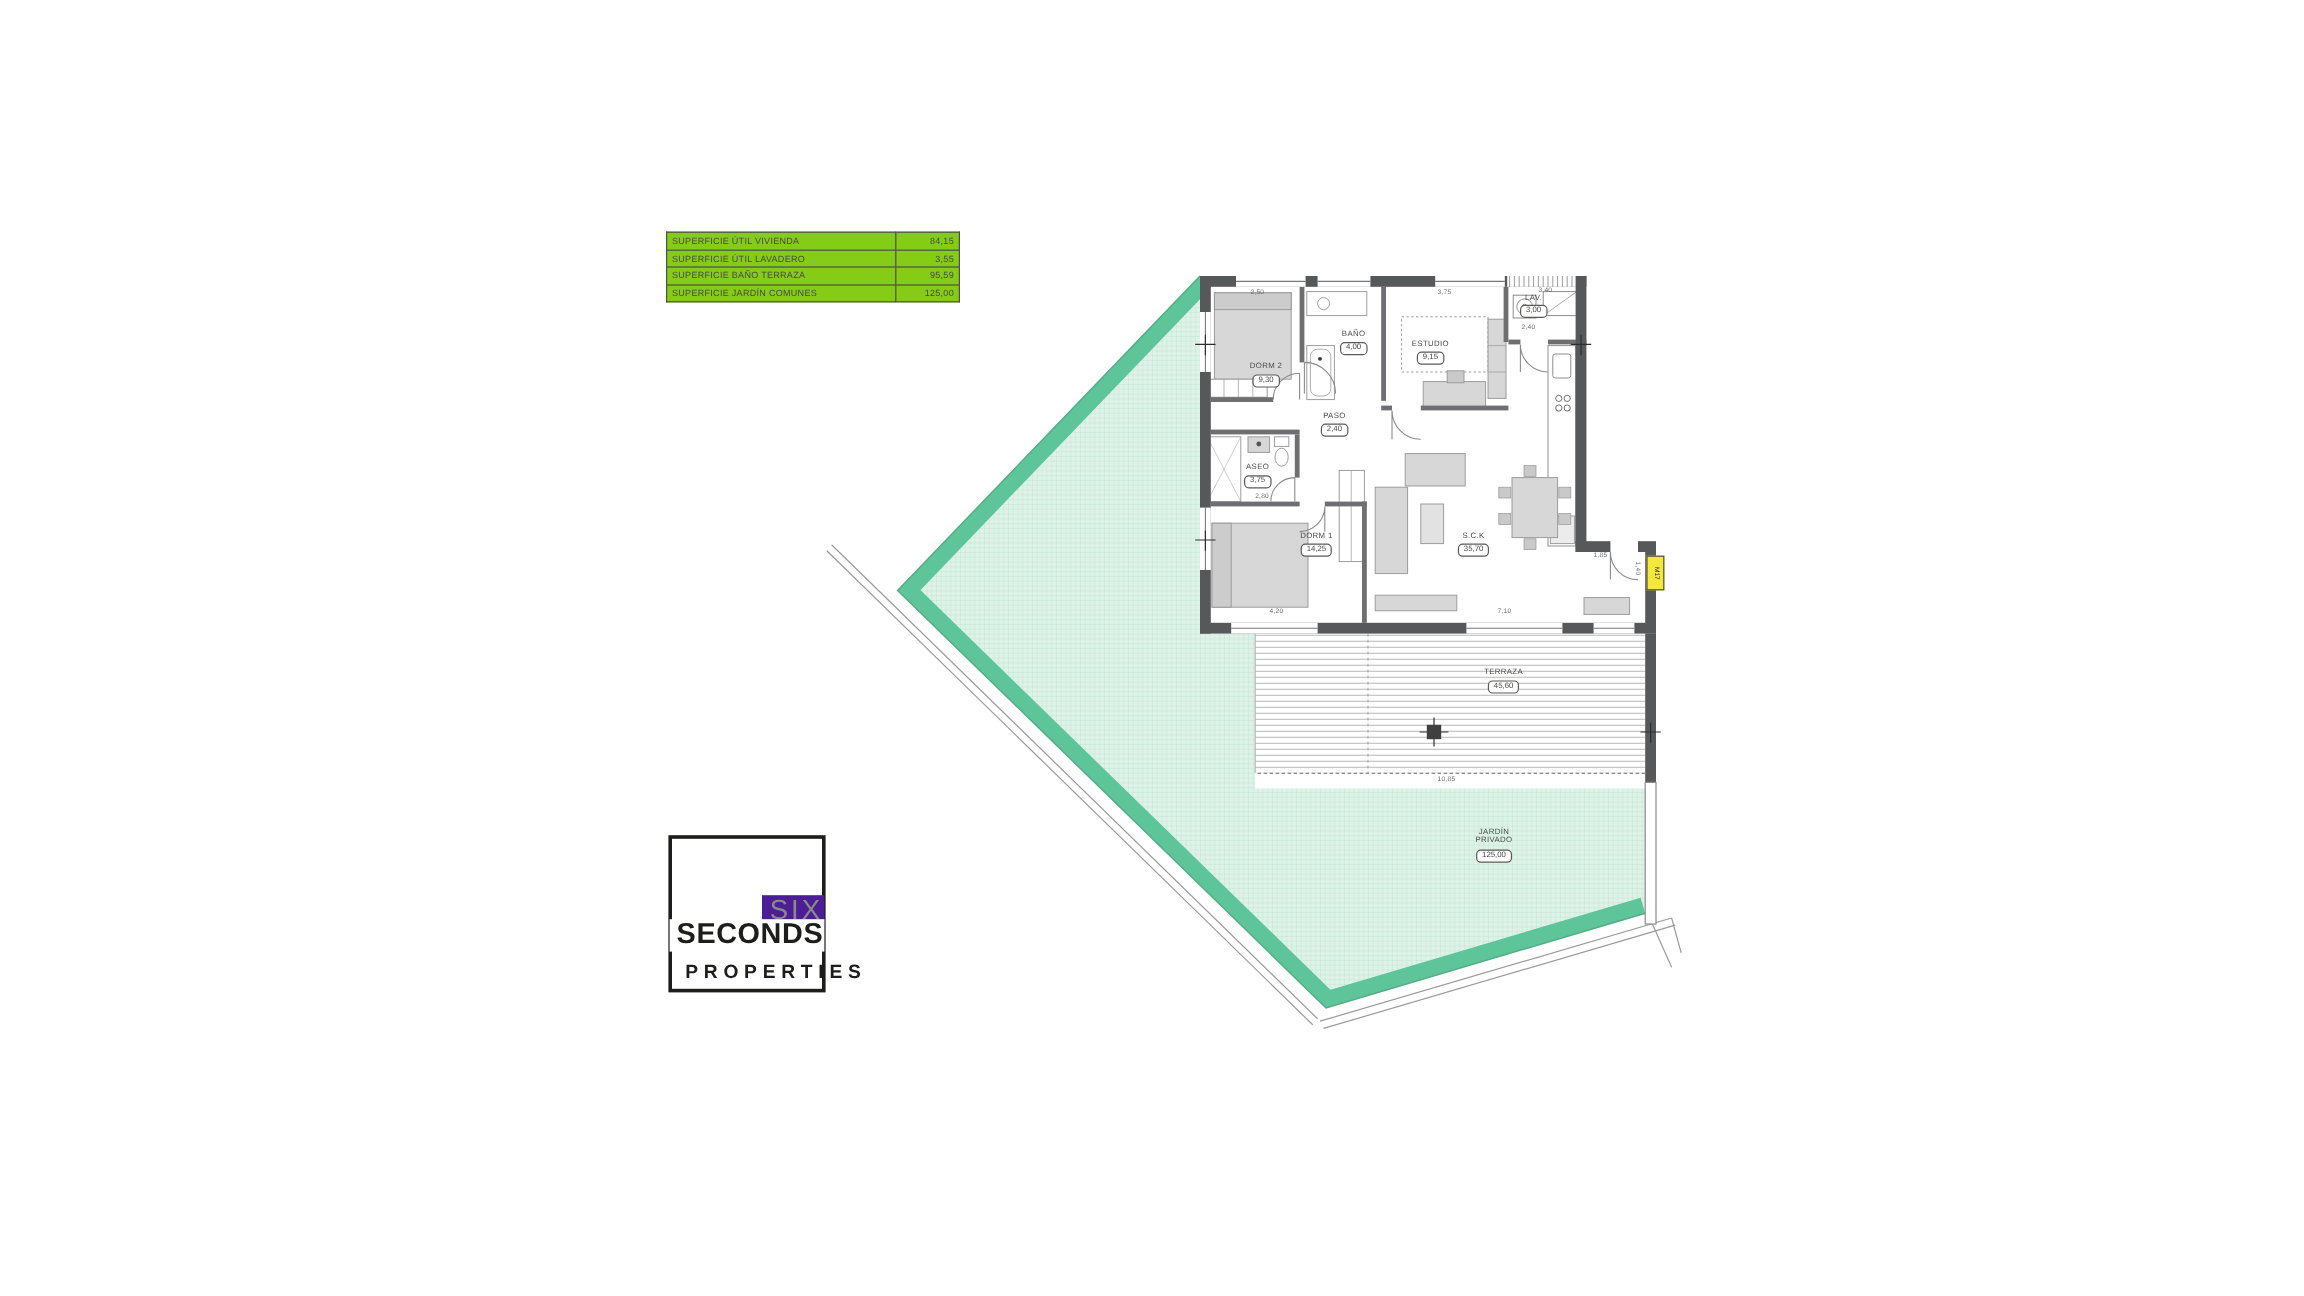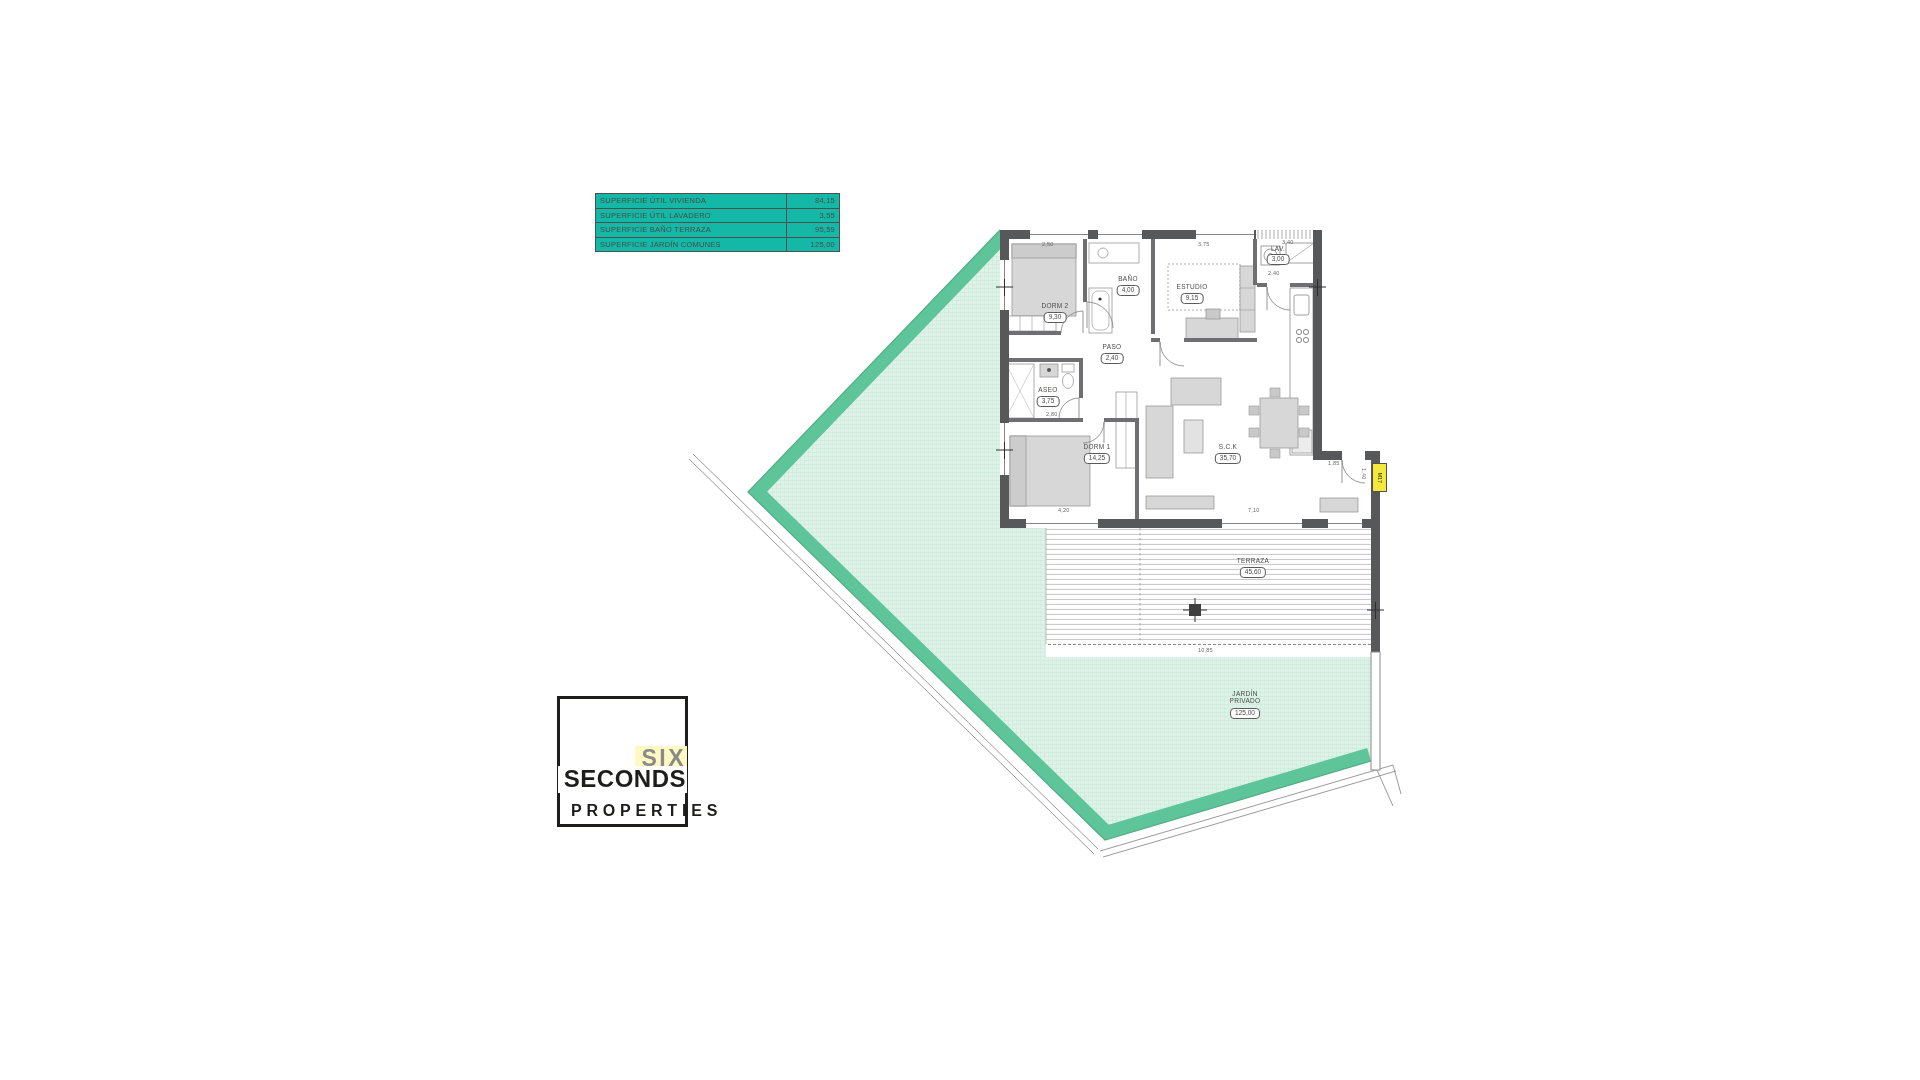--- a/index.html
+++ b/index.html
@@ -1,34 +1,34 @@
 <!DOCTYPE html>
 <html><head>
 <meta charset="utf-8">
 <style>
   html,body{margin:0;padding:0;}
   body{width:1920px;height:1080px;background:#fff;position:relative;overflow:hidden;
        font-family:"Liberation Sans",sans-serif;}
   .stage{position:absolute;left:0;top:0;width:1920px;height:1080px;}
 
   
-  .srf-table{position:absolute;border-collapse:collapse;background:#14b8a6;margin-left:40px;}
+  .srf-table{position:absolute;border-collapse:collapse;background:#84cc16;}
   .srf-table td{border:1px solid #4f4f4e;color:#4a4a49;font-size:7.5px;
                 letter-spacing:.25px;padding:0 4px;height:13.6px;line-height:1;
                 font-weight:400;white-space:nowrap;}
   .srf-table td.lbl{width:182px;text-align:left;}
   .srf-table td.val{width:44px;text-align:right;}
   #tbl-util{left:555px;top:193px;}
   #tbl-cons{left:555px;top:266px;}
 
   
   .logo-box{position:absolute;left:557px;top:696px;width:131px;height:131px;
             border:3px solid #1d1d1b;box-sizing:border-box;}
-  .logo-six{position:absolute;right:-2px;top:47px;font-size:23px;font-weight:700;
-            color:#8a8a89;letter-spacing:2.5px;line-height:1;background:#fef9c3;
+  .logo-six{position:absolute;right:-2px;top:47px;font-size:23px;font-weight:400;
+            color:#8a8a89;letter-spacing:2.5px;line-height:1;background:#4c1d95;
             padding:1px 1px 1px 6px;}
   .logo-seconds{position:absolute;right:-2px;top:67px;font-size:24px;font-weight:700;
             color:#1d1d1b;letter-spacing:.5px;line-height:1;background:#fff;
             padding:1px 1px 2px 6px;}
   .logo-props{position:absolute;left:11px;top:104px;font-size:16px;font-weight:700;
             color:#1d1d1b;letter-spacing:4.8px;line-height:1;white-space:nowrap;}
 
   
   .rname{position:absolute;transform:translateX(-50%);font-size:6.5px;color:#4a4a49;
          letter-spacing:.3px;white-space:nowrap;line-height:1.15;text-align:center;}

